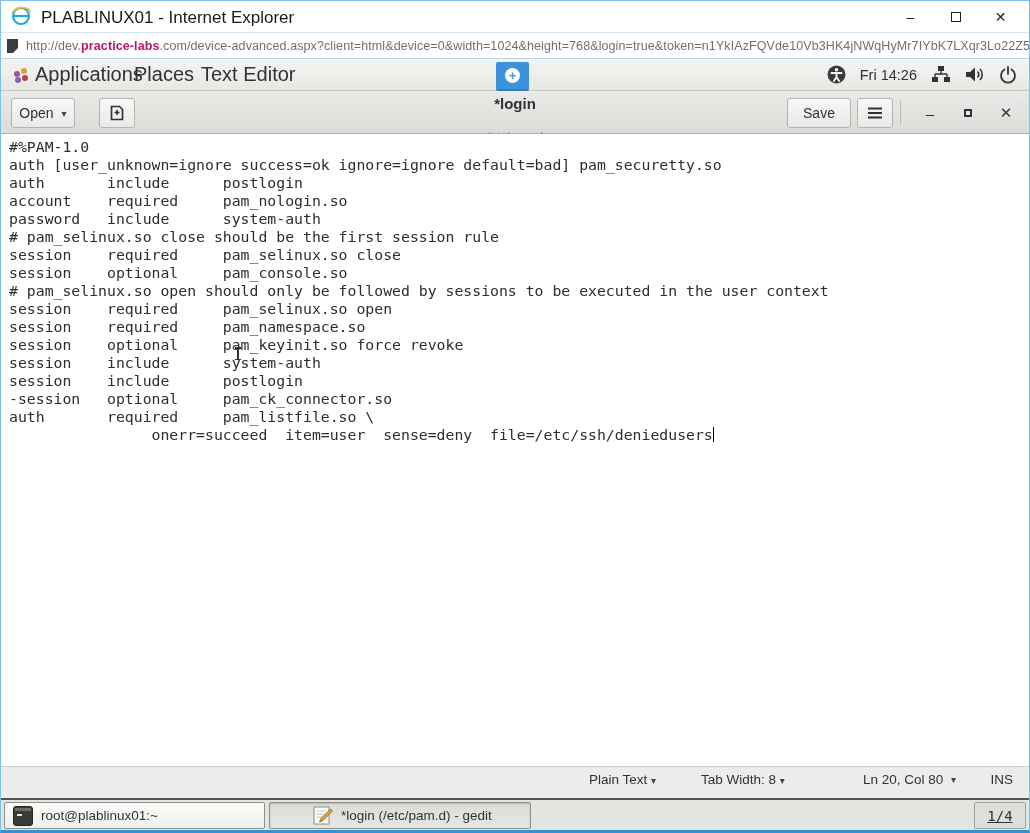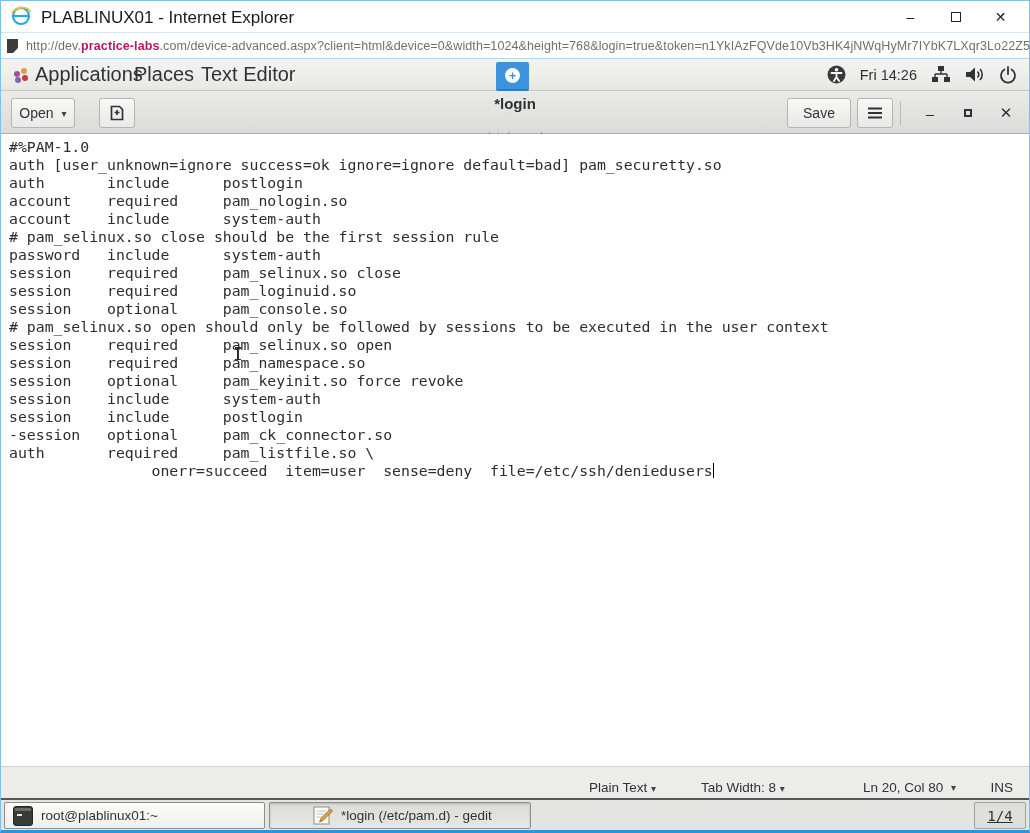--- a/index.html
+++ b/index.html
@@ -63,21 +63,21 @@
               padding:4px 0 0 8px; overflow:hidden; }
   .line { height:18px; line-height:18px; font-family:"DejaVu Sans Mono", monospace;
           font-size:14.8px; color:#2d2d2d; white-space:pre; }
   .caret { display:inline-block; width:1px; height:15px; background:#000; vertical-align:-2px; }
   .ibeam { position:absolute; left:236px; top:346px; width:2px; height:13px; background:#2d2d2d; }
   .ibeam::before, .ibeam::after { content:""; position:absolute; left:-2px; width:6px; height:1.5px; background:#2d2d2d; }
   .ibeam::before { top:0; } .ibeam::after { bottom:0; }
   
   .statusbar { position:absolute; left:0; top:765px; width:100%; height:32px; background:#ececea;
                border-top:1px solid #cfcfcb; font-size:13.5px; color:#2e3436; }
-  .sb-item { position:absolute; top:0; height:31px; line-height:41px; cursor:default; }
+  .sb-item { position:absolute; top:0; height:31px; line-height:25px; cursor:default; }
   
   .taskbar { position:absolute; left:0; top:797px; width:100%; height:33px; background:#e4e4e1;
              border-top:2px solid #56544e; }
   .task-btn { position:absolute; top:2px; height:27px; border:1px solid #8f8f89; border-radius:2px;
               display:flex; align-items:center; gap:8px; padding:0 8px; font-size:13.5px; color:#2e3436;
               background:linear-gradient(#fbfbfa,#efefec); cursor:default; overflow:hidden; white-space:nowrap; }
   .task-btn.active { background:linear-gradient(#dcdcd8,#e6e6e2); box-shadow:inset 0 1px 2px rgba(0,0,0,.18);padding-left:42px; }
   .task1 { left:3px; width:261px; }
   .task2 { left:268px; width:262px; }
   .term-icon { position:relative; width:20px; height:20px; background:#383c37; border:1px solid #23261f;
@@ -191,25 +191,23 @@
         <span class="restore-box"></span>
       </div>
     <div class="hb-win hb-close">✕</div>
   </div>
 
   <div class="textarea">
       <div class="line">#%PAM-1.0</div>
       <div class="line">auth [user_unknown=ignore success=ok ignore=ignore default=bad] pam_securetty.so</div>
       <div class="line">auth       include      postlogin</div>
       <div class="line">account    required     pam_nologin.so</div>
-      <div class="line">account    include      system-auth</div>
+      <div class="line">password   include      system-auth</div>
       <div class="line"># pam_selinux.so close should be the first session rule</div>
-      <div class="line">password   include      system-auth</div>
       <div class="line">session    required     pam_selinux.so close</div>
-      <div class="line">session    required     pam_loginuid.so</div>
       <div class="line">session    optional     pam_console.so</div>
       <div class="line"># pam_selinux.so open should only be followed by sessions to be executed in the user context</div>
       <div class="line">session    required     pam_selinux.so open</div>
       <div class="line">session    required     pam_namespace.so</div>
       <div class="line">session    optional     pam_keyinit.so force revoke</div>
       <div class="line">session    include      system-auth</div>
       <div class="line">session    include      postlogin</div>
       <div class="line">-session   optional     pam_ck_connector.so</div>
       <div class="line">auth       required     pam_listfile.so \</div>
       <div class="line"><span>                onerr=succeed  item=user  sense=deny  file=/etc/ssh/deniedusers</span><span class="caret"></span></div>

